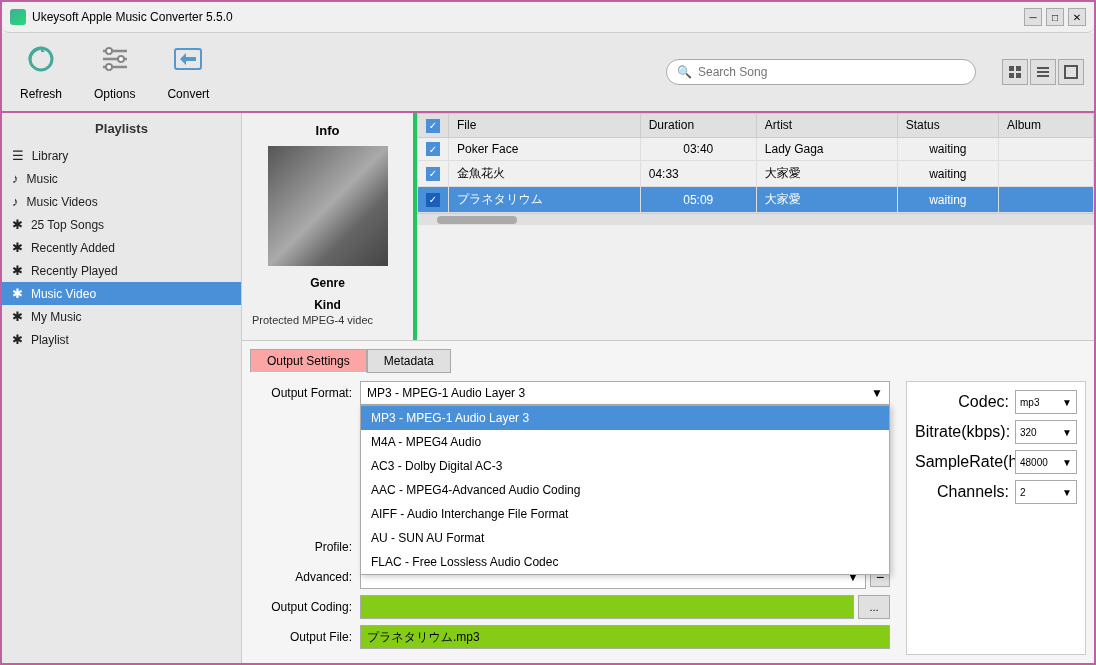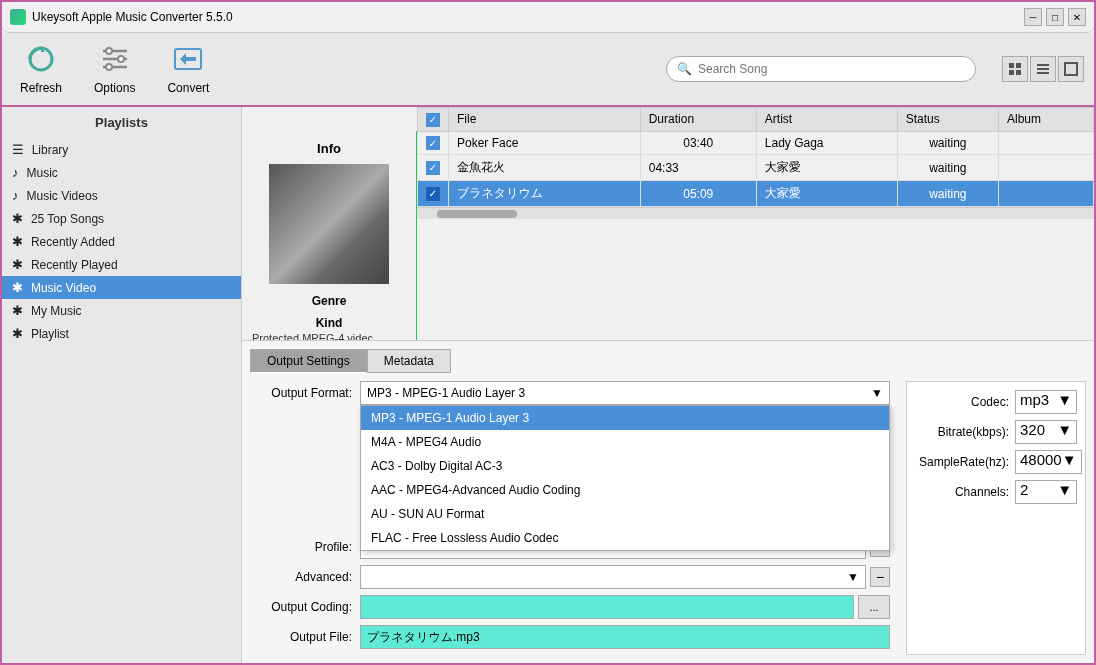--- a/index.html
+++ b/index.html
@@ -68,21 +68,21 @@
       padding: 6px 10px;
       display: flex;
       align-items: center;
       gap: 16px;
     }
     .tool-btn {
       display: flex;
       flex-direction: column;
       align-items: center;
       cursor: pointer;
-      gap: 6px;
+      gap: 12px;
       padding: 4px 8px;
     }
     .tool-icon {
       width: 32px; height: 32px;
       display: flex; align-items: center; justify-content: center;
     }
     .toolbar-spacer { flex: 1; }
     .search-box {
       width: 310px;
       height: 26px;
@@ -159,22 +159,21 @@
       display: flex;
       flex: 1;
       overflow: hidden;
       min-height: 0;
     }
     
     .info-panel {
       width: 175px;
       padding: 10px;
       flex-shrink: 0;
-      border-right: 1px solid #22c55e;
-      margin-top: 24px;
+      border-right: 4px solid #22c55e;
     }
     .info-title {
       text-align: center;
       font-size: 13px;
       font-weight: bold;
       margin-bottom: 8px;
     }
     .info-thumbnail {
       width: 120px;
       height: 120px;
@@ -241,21 +240,21 @@
       display: flex; gap: 0; margin-bottom: 8px;
     }
     .tab-btn {
       padding: 4px 16px;
       border: 1px solid #aaa;
       background: #e0e0e0;
       cursor: pointer;
       font-size: 12px;
     }
     .tab-btn.active {
-      background: #a3a3a3;
+      background: #fca5a5;
       border-bottom-color: white;
     }
     
     .settings-body {
       display: flex;
       gap: 16px;
     }
     .settings-left {
       flex: 1;
     }
@@ -291,21 +290,21 @@
       display: flex;
       align-items: center;
       justify-content: space-between;
       cursor: pointer;
       position: relative;
     }
     .text-input {
       width: 100%;
       height: 24px;
       border: 1px solid #aaa;
-      background: #5eead4;
+      background: #84cc16;
       padding: 0 6px;
       font-size: 12px;
     }
     .browse-btn {
       width: 32px; height: 24px;
       border: 1px solid #aaa;
       background: #e0e0e0;
       cursor: pointer;
       font-size: 11px;
       margin-left: 4px;
@@ -329,32 +328,32 @@
     .dropdown-item.selected { background: #4a90d9; color: white; }
     
     .right-field-row {
       display: flex;
       align-items: center;
       margin-bottom: 6px;
     }
     .right-field-label {
       text-align: right;
       padding-right: 6px;
-      font-size: 12px;
+      font-size: 16px;
       width: 100px;
       flex-shrink: 0;
     }
     .right-dropdown {
       flex: 1;
       height: 24px;
       border: 1px solid #aaa;
       background: white;
-      font-size: 15px;
+      font-size: 10px;
       padding: 0 4px;
-      display: flex; justify-content: space-between;
+      display: flex; align-items: center; justify-content: space-between;
       cursor: pointer;
     }
     
     .hscroll-bar {
       height: 12px;
       background: #e0e0e0;
       border-top: 1px solid #ccc;
       display: flex; align-items: center;
     }
     .hscroll-thumb {
@@ -574,20 +573,21 @@
                 <div class="dropdown-display">
                   <span>MP3 - MPEG-1 Audio Layer 3</span>
                   <span>▼</span>
                 </div>
 
                 <div class="dropdown-menu">
                   <div class="dropdown-item selected">MP3 - MPEG-1 Audio Layer 3</div>
                   <div class="dropdown-item">M4A - MPEG4 Audio</div>
                   <div class="dropdown-item">AC3 - Dolby Digital AC-3</div>
                   <div class="dropdown-item">AAC - MPEG4-Advanced Audio Coding</div>
+                  <div class="dropdown-item">AIFF - Audio Interchange File Format</div>
                   <div class="dropdown-item">AU - SUN AU Format</div>
                   <div class="dropdown-item">FLAC - Free Lossless Audio Codec</div>
                 </div>
               </div>
             </div>
 
             <div class="field-row" style="margin-top: 130px;">
               <div class="field-label">Profile:</div>
               <div class="field-control" style="display:flex;align-items:center;">
                 <div class="dropdown-display" style="flex:1;">

